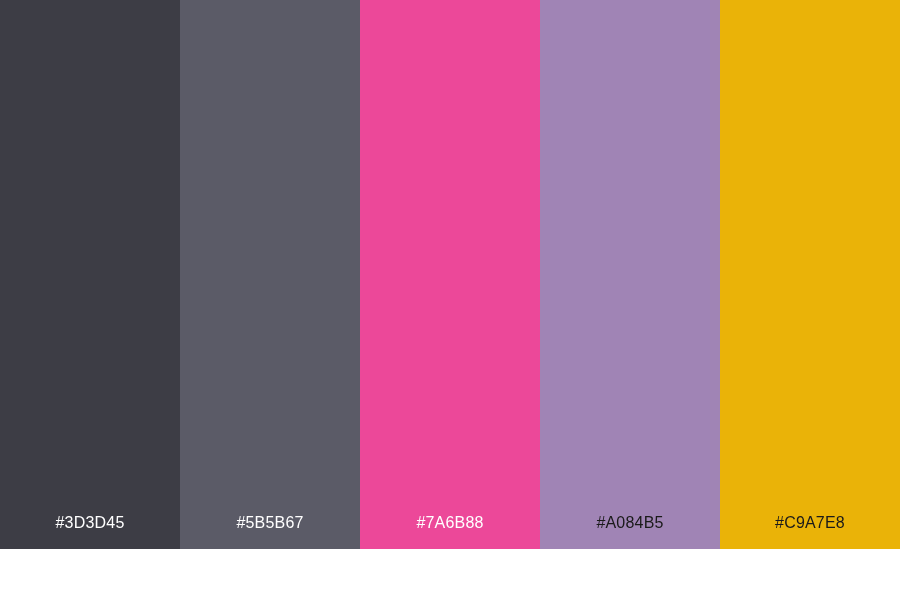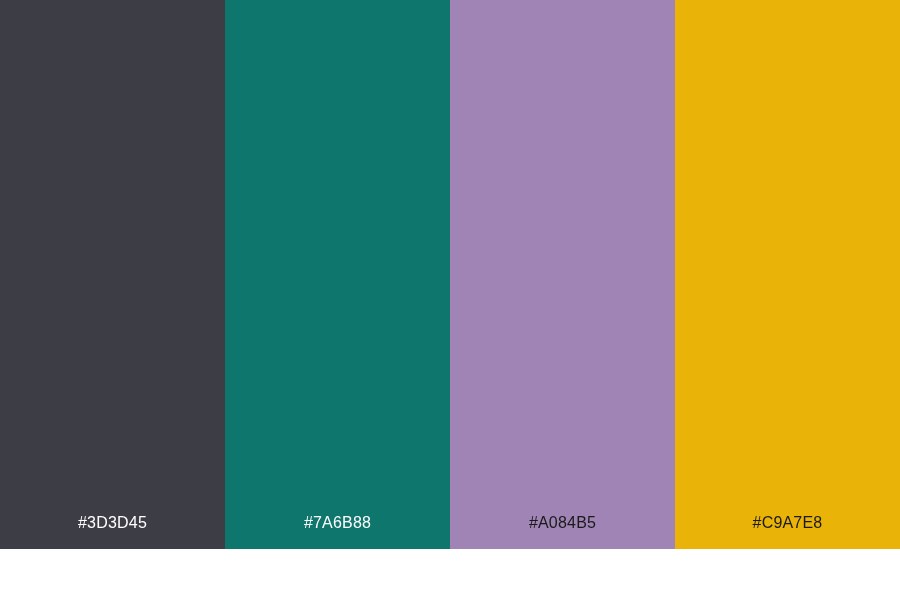--- a/index.html
+++ b/index.html
@@ -12,21 +12,21 @@
     height: 600px;
     background: #ffffff;
     font-family: "Liberation Sans", "DejaVu Sans", sans-serif;
     overflow: hidden;
   }
 
   .palette-page {
     width: 900px;
     height: 600px;
     display: flex;
-    flex-direction: column;
+    flex-direction: row;
     background: #ffffff;
     gap: 40px;
   }
 
   .swatch-strip {
     display: flex;
     flex-direction: row;
     width: 900px;
     height: 549px;
     flex: 0 0 549px;
@@ -86,22 +86,25 @@
 <body>
 
 <div class="palette-page">
 
   <div class="swatch-strip">
 
     <div class="swatch light-text" style="background:#3D3D45;">
       <span class="swatch-label">#3D3D45</span>
     </div>
 
+    <div class="swatch light-text" style="background:#5B5B67;">
+      <span class="swatch-label">#5B5B67</span>
+    </div>
 
-    <div class="swatch light-text" style="background:#0f766e;">
+    <div class="swatch light-text" style="background:#ec4899;">
       <span class="swatch-label">#7A6B88</span>
     </div>
 
     <div class="swatch dark-text" style="background:#A084B5;">
       <span class="swatch-label">#A084B5</span>
     </div>
 
     <div class="swatch dark-text" style="background:#eab308;">
       <span class="swatch-label">#C9A7E8</span>
     </div>

